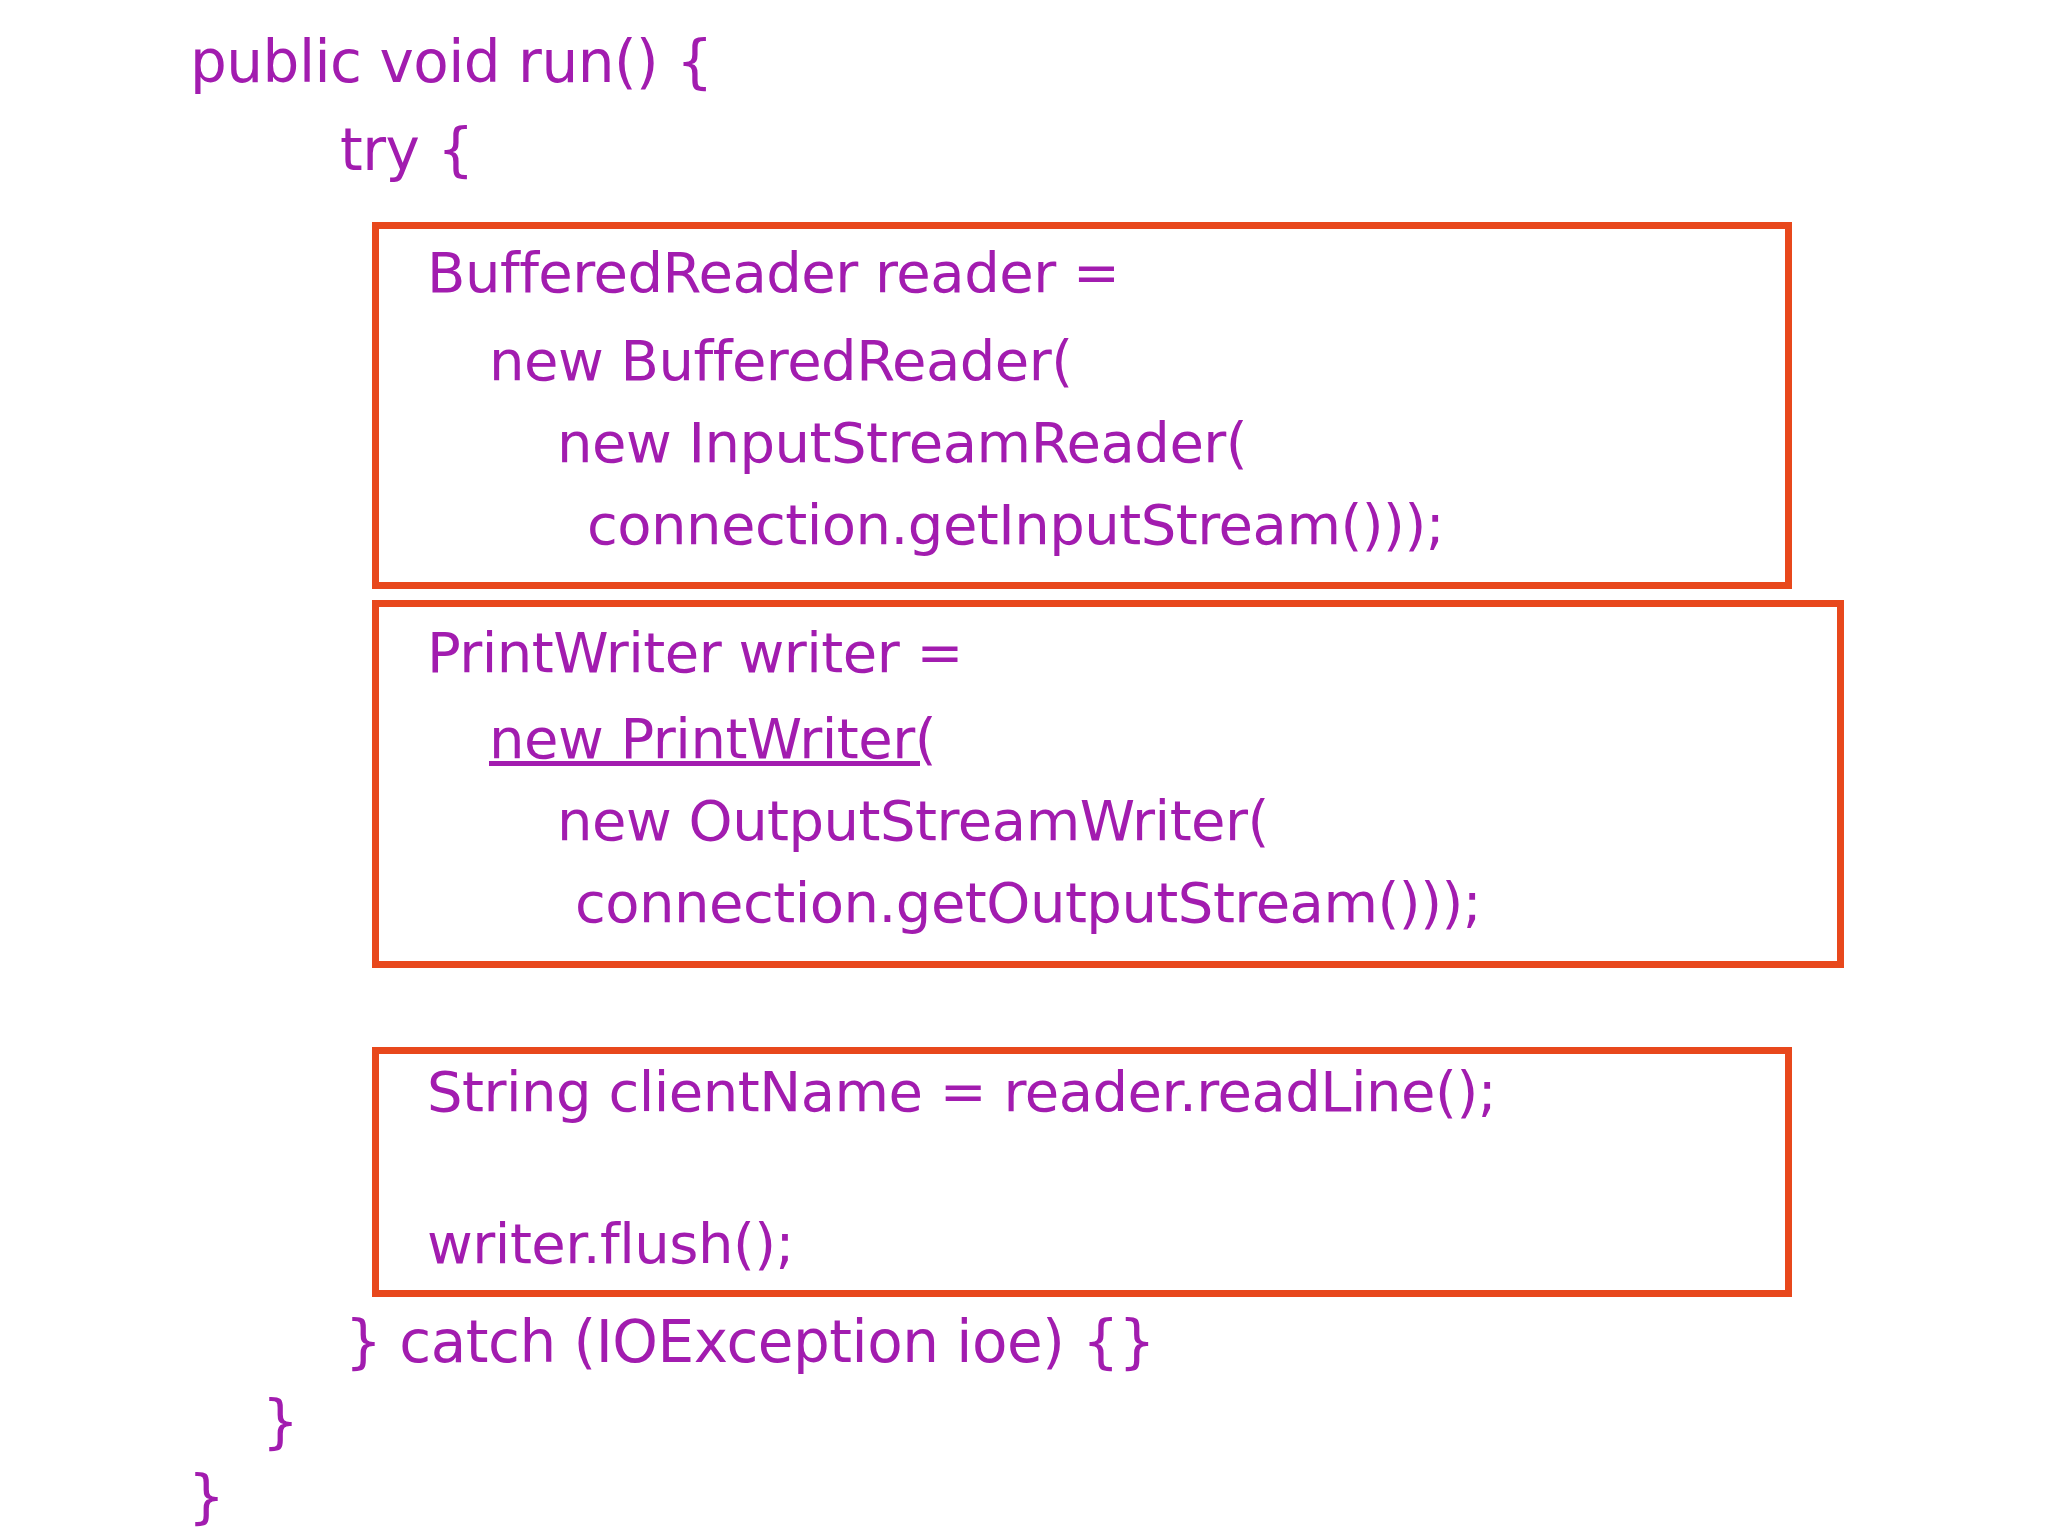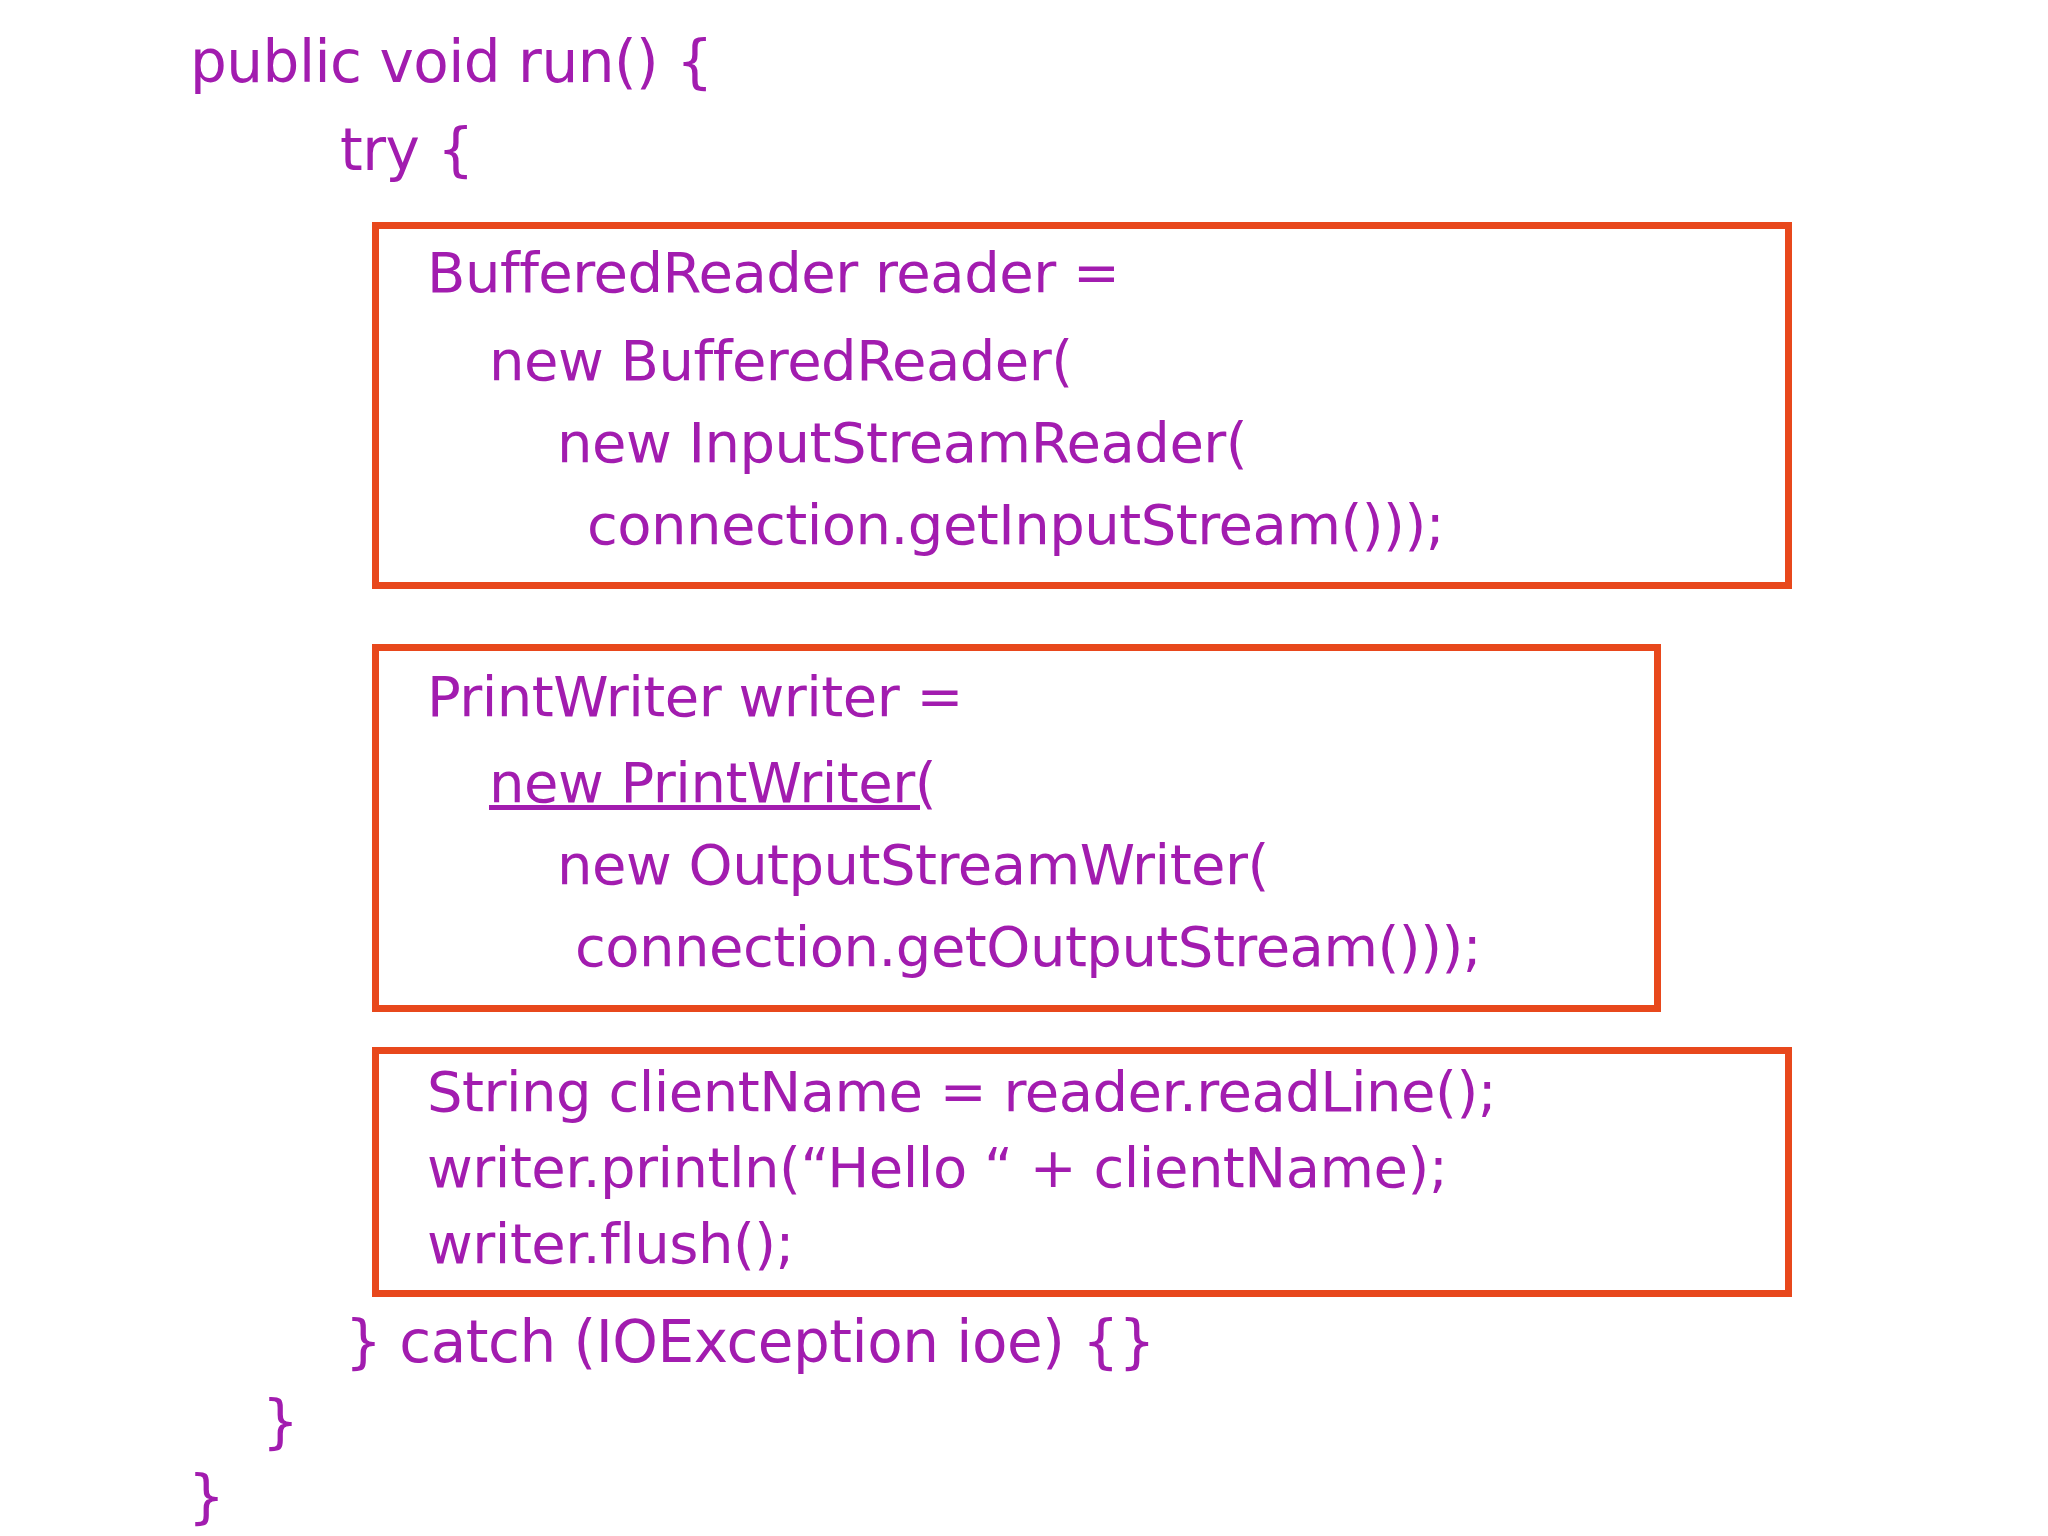--- a/index.html
+++ b/index.html
@@ -42,21 +42,21 @@
   .l-brace2 { left: 188px; top: 1465px; }
 
   
   .box {
     position: absolute;
     border: 7px solid #E8481C;
     background: #ffffff;
     box-sizing: border-box;
   }
   .box1 { left: 372px; top: 222px; width: 1420px; height: 367px; }
-  .box2 { left: 372px; top: 644px; width: 1289px; height: 368px; }
+  .box2 { left: 372px; top: 600px; width: 1472px; height: 368px; }
   .box3 { left: 372px; top: 1047px; width: 1420px; height: 250px; }
 
   .box .code-line { position: absolute; }
 
   
   .b1-l1 { left: 48px; top: 12px; }
   .b1-l2 { left: 110px; top: 100px; }
   .b1-l3 { left: 178px; top: 182px; }
   .b1-l4 { left: 208px; top: 264px; }
 
@@ -89,21 +89,20 @@
 
   <div class="box box2">
     <div class="code-line b2-l1">PrintWriter writer =</div>
     <div class="code-line b2-l2">new PrintWriter(</div>
     <div class="code-line b2-l3">new OutputStreamWriter(</div>
     <div class="code-line b2-l4">connection.getOutputStream()));</div>
   </div>
 
   <div class="box box3">
     <div class="code-line b3-l1">String clientName = reader.readLine();</div>
-    <div class="code-line b3-l2">writer.println(“Hello “ + clientName);</div>
     <div class="code-line b3-l3">writer.flush();</div>
   </div>
 
   <div class="code-line outer l-catch">} catch (IOException ioe) {}</div>
 
   <div class="code-line outer l-brace1">}</div>
 
   <div class="code-line outer l-brace2">}</div>
 
 </div>

